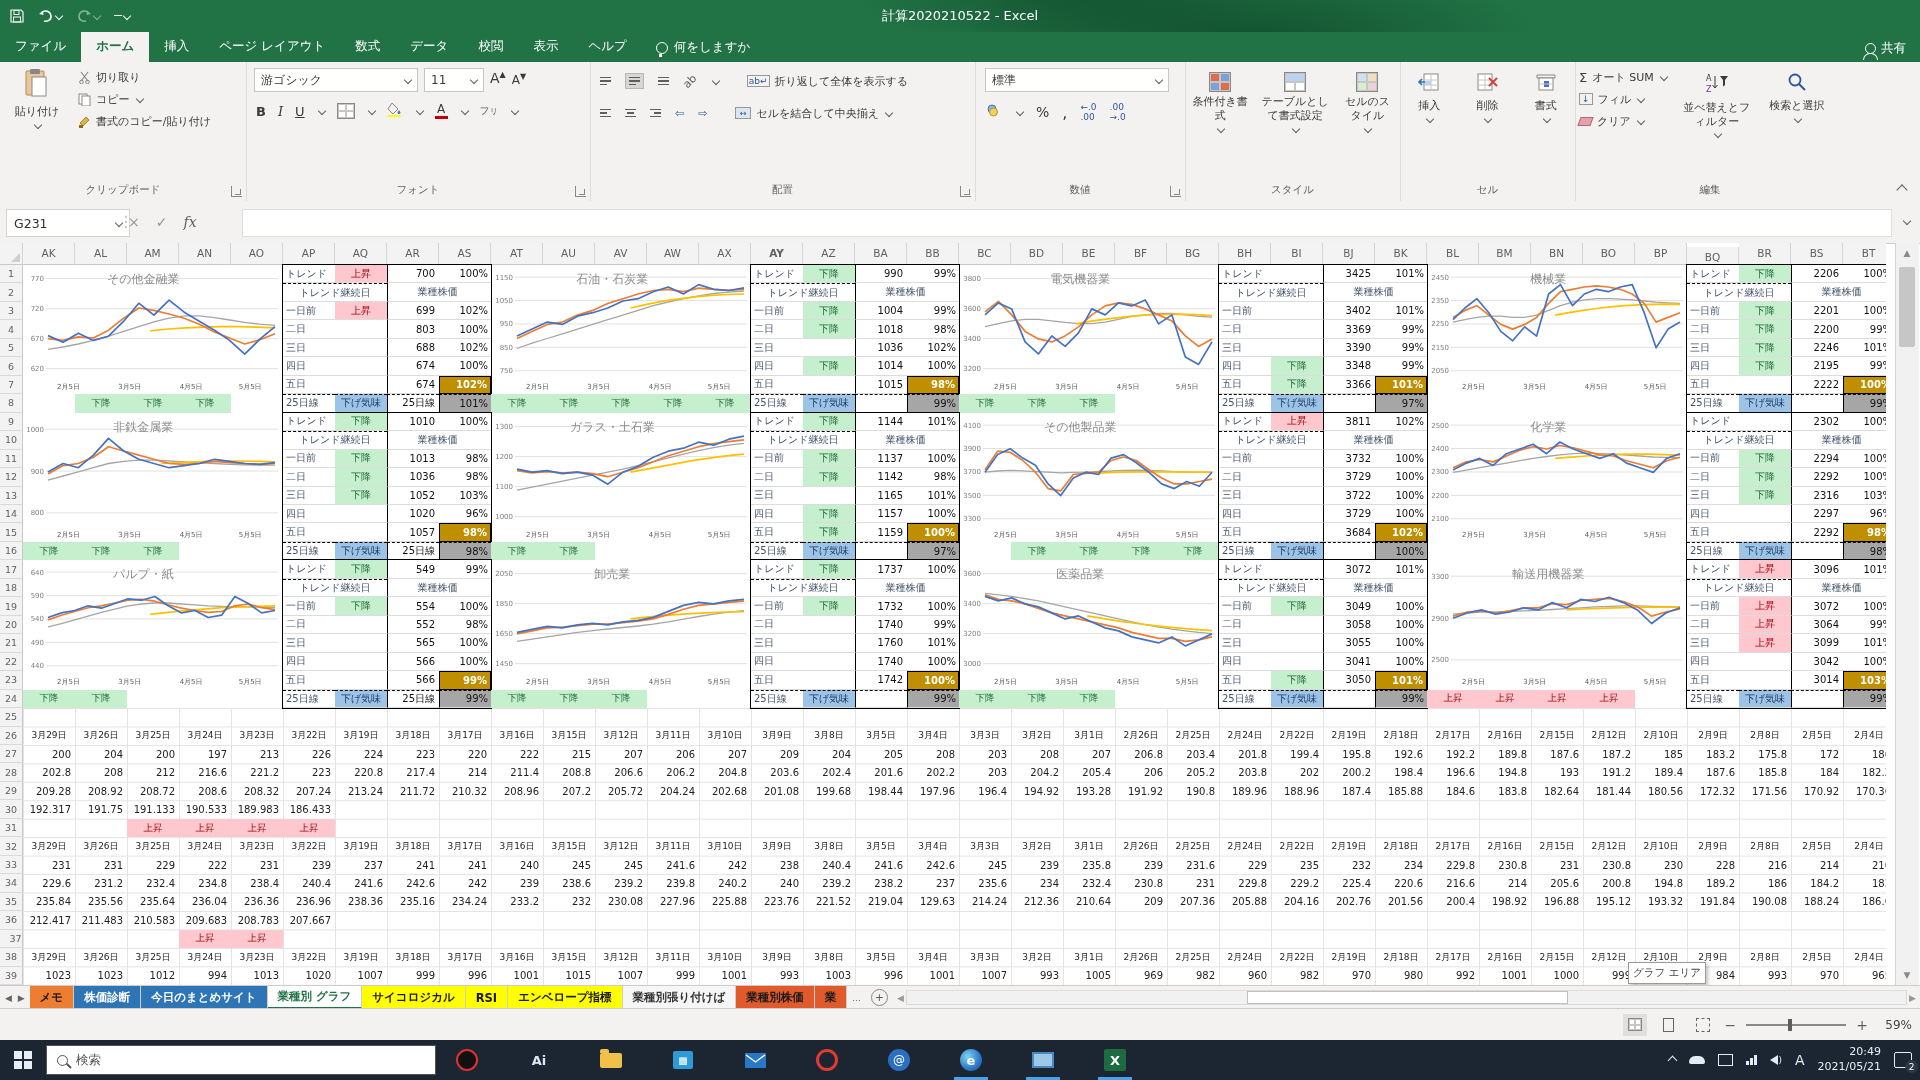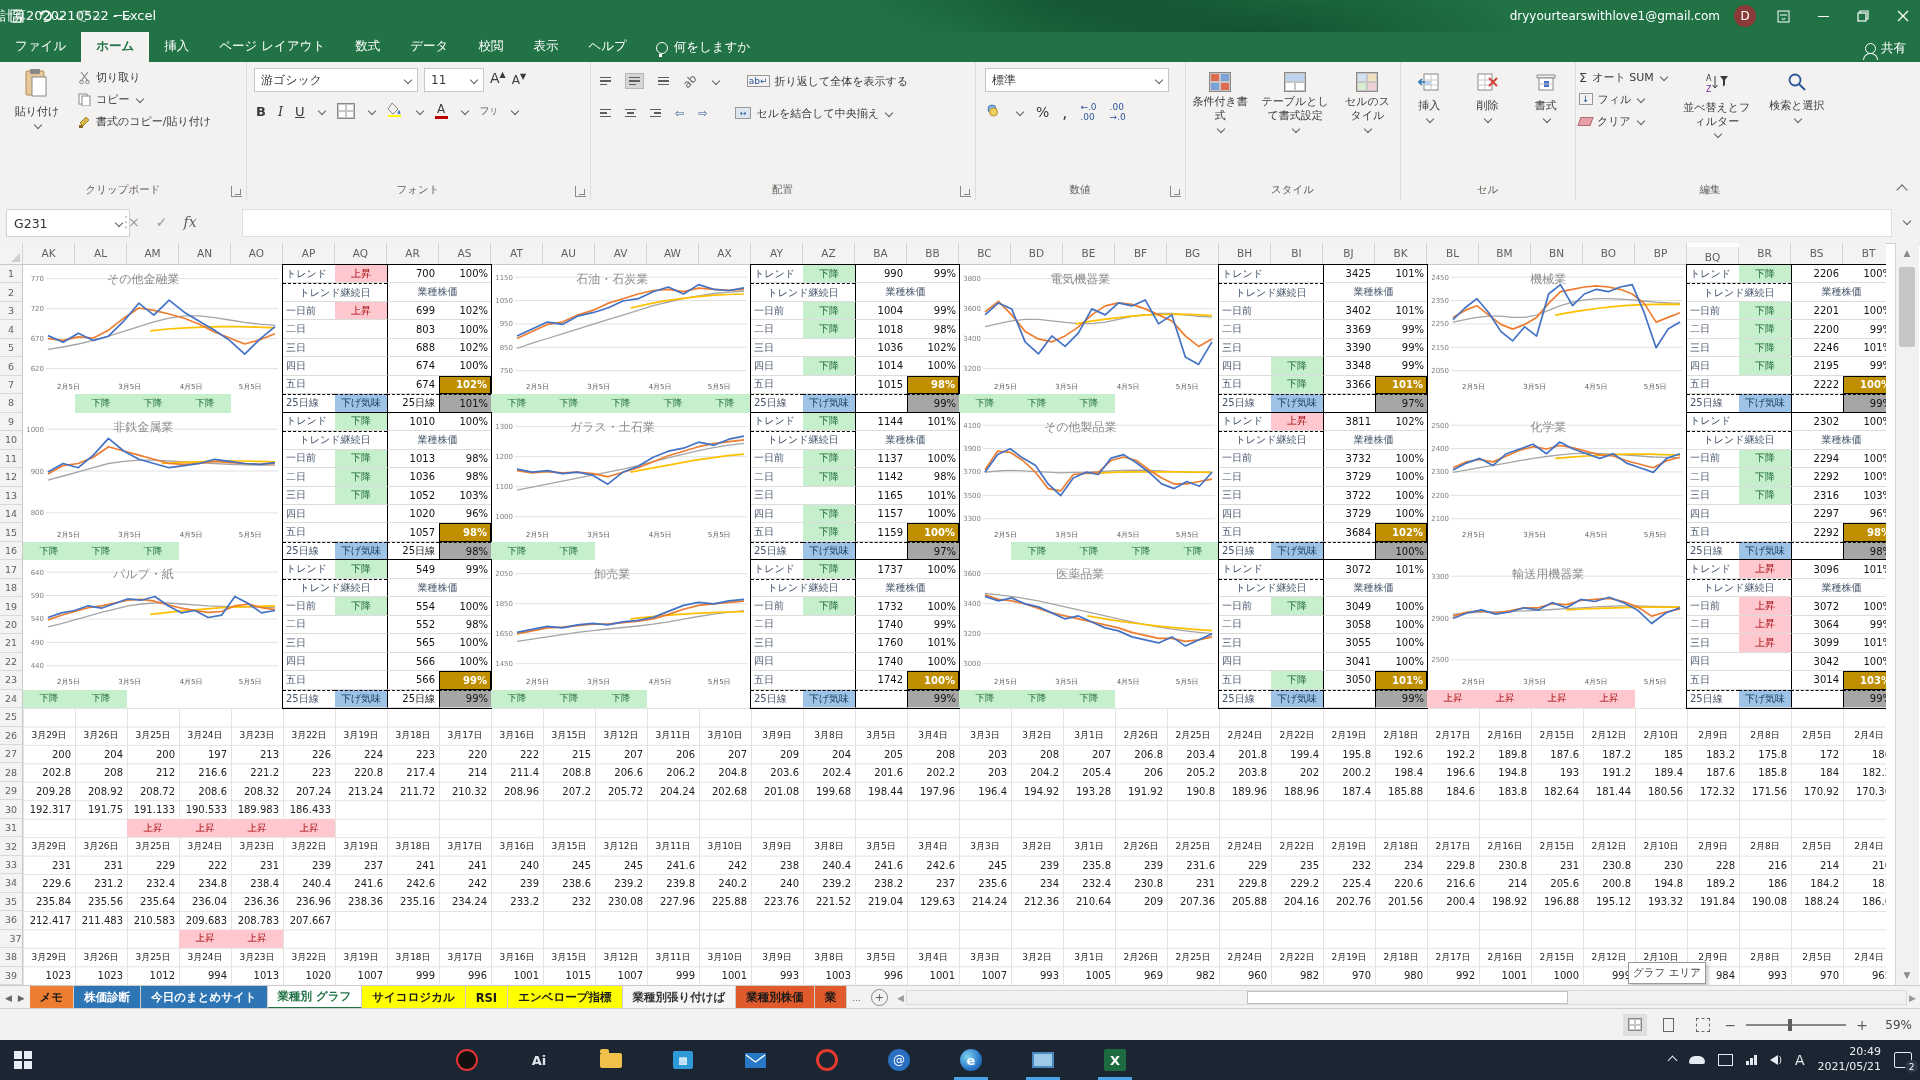--- a/index.html
+++ b/index.html
@@ -4,21 +4,21 @@
 <style>
   html,body{margin:0;padding:0;width:1920px;height:1080px;overflow:hidden;
     font-family:"DejaVu Sans","Liberation Sans",sans-serif;background:#fff;color:#222}
   
   #titlebar{position:absolute;left:0;top:0;width:1920px;height:32px;background:#217346;color:#fff;
     background-image:radial-gradient(ellipse 420px 120px at 1250px 40px,rgba(0,40,18,.45),transparent 70%),
                      radial-gradient(ellipse 300px 90px at 1060px -10px,rgba(0,40,18,.35),transparent 70%);}
   #qat{position:absolute;left:10px;top:0;height:32px;display:flex;align-items:center;gap:14px}
   .qbtn{display:flex;align-items:center;color:#fff;opacity:.95}
   .dim{opacity:.45}
-  #title-text{position:absolute;left:0;right:0;top:0;height:32px;text-align:left;line-height:32px;font-size:13px}
+  #title-text{position:absolute;left:0;right:0;top:0;height:32px;text-align:center;line-height:32px;font-size:13px}
   #tb-right{position:absolute;right:4px;top:0;height:32px;display:flex;align-items:center;gap:14px}
   #account-email{font-size:12px}
   #avatar{width:22px;height:22px;border-radius:50%;background:#8b3a3a;color:#fff;font-size:12px;
     display:flex;align-items:center;justify-content:center}
   .winbtn{width:26px;height:26px;display:flex;align-items:center;justify-content:center}
   
   #tabrow{position:absolute;left:0;top:32px;width:1920px;height:30px;background:#217346;display:flex;align-items:flex-end}
   .rtab{color:#fff;font-size:12.5px;padding:6px 15px 7px;cursor:default}
   .rtab.active{background:#f3f2f1;color:#217346;font-weight:bold}
   #tellme{display:flex;align-items:center;gap:6px;color:#fff;font-size:12.5px;padding:6px 14px}
@@ -151,44 +151,20 @@
           <path d="M15 5 l-4 -3 l-0.5 4z" fill="#fff"></path>
         </svg>
         <span class="chv chvw"></span>
       </span>
     <span class="qbtn">
         <span style="border-top:1.4px solid #fff;width:8px;display:inline-block;margin-bottom:2px"></span>
         <span class="chv chvw"></span>
       </span>
   </div>
   <div id="title-text">計算2020210522  -  Excel</div>
-  <div id="tb-right">
-    <span id="account-email">dryyourtearswithlove1@gmail.com</span>
-    <span id="avatar">D</span>
-    <span class="winbtn">
-      <svg width="13" height="13" viewBox="0 0 13 13">
-          <rect x="1" y="1" width="11" height="11" fill="none" stroke="#fff"></rect>
-          <path d="M3 5h7M5 8l1.5 2 1.5-2" stroke="#fff" fill="none"></path>
-        </svg>
-      </span>
-    <span class="winbtn">
-        <span style="width:11px;border-top:1.4px solid #fff"></span>
-      </span>
-    <span class="winbtn">
-      <svg width="12" height="12" viewBox="0 0 12 12">
-          <rect x="1" y="3" width="8" height="8" fill="none" stroke="#fff" stroke-width="1.2"></rect>
-          <path d="M3 3V1h8v8h-2" fill="none" stroke="#fff" stroke-width="1.2"></path>
-        </svg>
-      </span>
-    <span class="winbtn">
-      <svg width="12" height="12" viewBox="0 0 12 12">
-          <path d="M1 1 L11 11 M11 1 L1 11" stroke="#fff" stroke-width="1.3"></path>
-        </svg>
-      </span>
-  </div>
 </div>
 
 <div id="tabrow">
     <div class="rtab">ファイル</div>
     <div class="rtab active">ホーム</div>
     <div class="rtab">挿入</div>
     <div class="rtab">ページ レイアウト</div>
     <div class="rtab">数式</div>
     <div class="rtab">データ</div>
     <div class="rtab">校閲</div>
@@ -507,21 +483,21 @@
     <div class="chc" style="position: absolute; left: 231px; top: 0px; width: 52px; height: 22px;">AO</div>
     <div class="chc" style="position: absolute; left: 283px; top: 0px; width: 52px; height: 22px;">AP</div>
     <div class="chc" style="position: absolute; left: 335px; top: 0px; width: 52px; height: 22px;">AQ</div>
     <div class="chc" style="position: absolute; left: 387px; top: 0px; width: 52px; height: 22px;">AR</div>
     <div class="chc" style="position: absolute; left: 439px; top: 0px; width: 52px; height: 22px;">AS</div>
     <div class="chc" style="position: absolute; left: 491px; top: 0px; width: 52px; height: 22px;">AT</div>
     <div class="chc" style="position: absolute; left: 543px; top: 0px; width: 52px; height: 22px;">AU</div>
     <div class="chc" style="position: absolute; left: 595px; top: 0px; width: 52px; height: 22px;">AV</div>
     <div class="chc" style="position: absolute; left: 647px; top: 0px; width: 52px; height: 22px;">AW</div>
     <div class="chc" style="position: absolute; left: 699px; top: 0px; width: 52px; height: 22px;">AX</div>
-    <div class="chc" style="position: absolute; left: 751px; top: 0px; width: 52px; height: 22px;">AY</div>
+    <div class="chc" style="position: absolute; left: 751px; top: 0px; width: 52px; height: 22px; font-weight: bold;">AY</div>
     <div class="chc" style="position: absolute; left: 803px; top: 0px; width: 52px; height: 22px;">AZ</div>
     <div class="chc" style="position: absolute; left: 855px; top: 0px; width: 52px; height: 22px;">BA</div>
     <div class="chc" style="position: absolute; left: 907px; top: 0px; width: 52px; height: 22px;">BB</div>
     <div class="chc" style="position: absolute; left: 959px; top: 0px; width: 52px; height: 22px;">BC</div>
     <div class="chc" style="position: absolute; left: 1011px; top: 0px; width: 52px; height: 22px;">BD</div>
     <div class="chc" style="position: absolute; left: 1063px; top: 0px; width: 52px; height: 22px;">BE</div>
     <div class="chc" style="position: absolute; left: 1115px; top: 0px; width: 52px; height: 22px;">BF</div>
     <div class="chc" style="position: absolute; left: 1167px; top: 0px; width: 52px; height: 22px;">BG</div>
     <div class="chc" style="position: absolute; left: 1219px; top: 0px; width: 52px; height: 22px;">BH</div>
     <div class="chc" style="position: absolute; left: 1271px; top: 0px; width: 52px; height: 22px;">BI</div>
@@ -1856,20 +1832,24 @@
 
 <div id="taskbar">
   <div id="startbtn">
       <span class="winlogo">
         <i></i>
         <i></i>
         <i></i>
         <i></i>
       </span>
     </div>
+  <div id="tsearch">
+      <span class="mag"></span>
+      <span>検索</span>
+    </div>
   <div id="tray">
     <span class="trayi">
         <span class="chvup"></span>
       </span>
     <span class="trayi">
         <span class="cloud"></span>
       </span>
     <span class="trayi">
         <span class="tab-dev"></span>
       </span>

